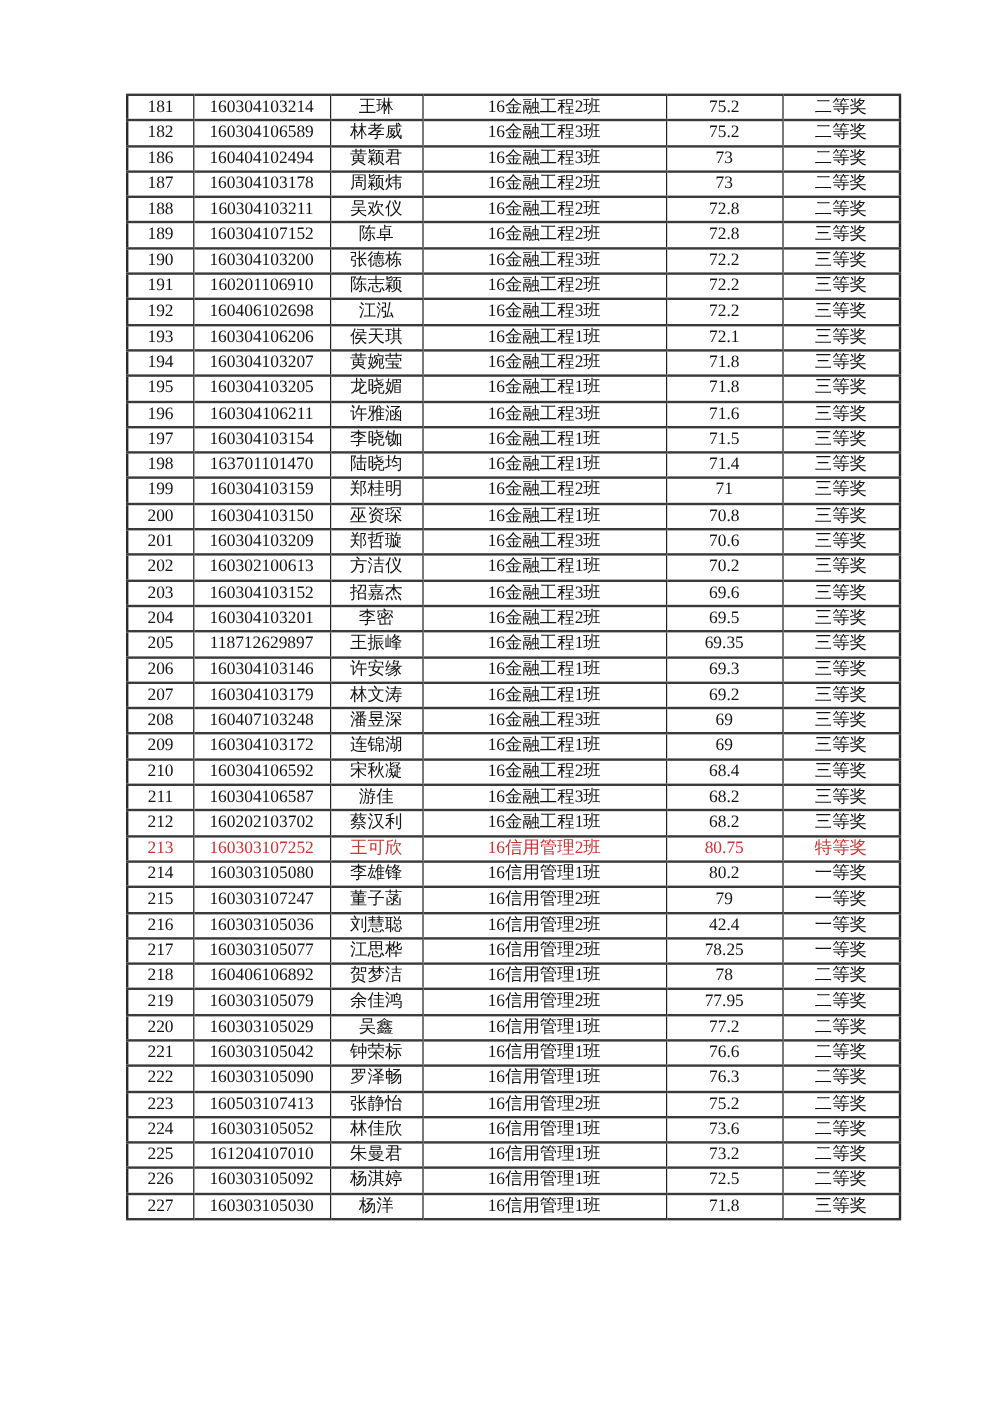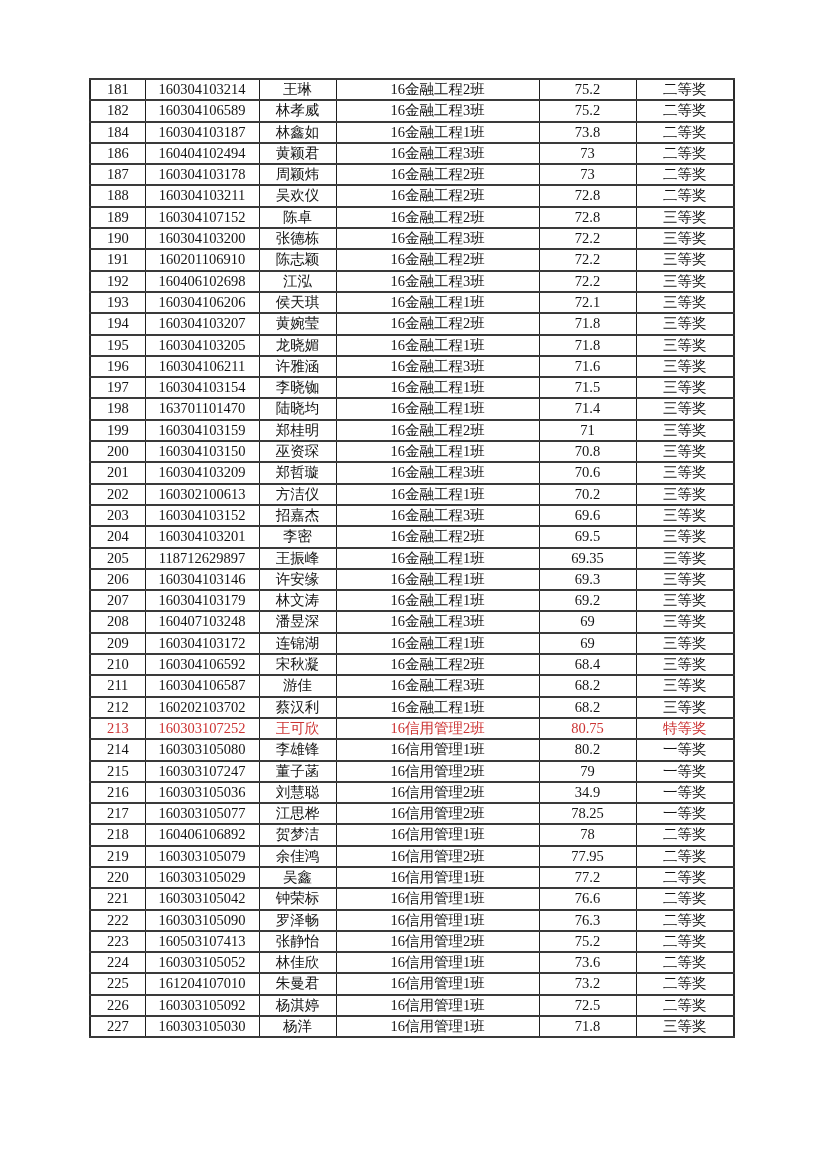--- a/index.html
+++ b/index.html
@@ -5,21 +5,21 @@
   html,body { margin:0; padding:0; }
   body {
     width:827px; height:1169px;
     background:#ffffff;
     font-family:"Liberation Serif","DejaVu Serif",serif;
     position:relative;
     overflow:hidden;
   }
   .page { position:absolute; left:0; top:0; width:827px; height:1169px; background:#ffffff; }
   table.score-table {
-    position:absolute; left:89px; top:78px;
+    position:absolute; left:105px; top:78px;
     width:644px;
     border-collapse:collapse;
     table-layout:fixed;
     font-size:14.5px;
     color:#141414;
   }
   table.score-table td {
     border-left:1px solid #1f1f1f;
     border-right:1px solid #1f1f1f;
     border-top:2px solid #3a3a3a;
@@ -59,28 +59,20 @@
         </tr>
         <tr>
           <td>182</td>
           <td>160304106589</td>
           <td>林孝威</td>
           <td>16金融工程3班</td>
           <td>75.2</td>
           <td>二等奖</td>
         </tr>
         <tr>
-          <td>184</td>
-          <td>160304103187</td>
-          <td>林鑫如</td>
-          <td>16金融工程1班</td>
-          <td>73.8</td>
-          <td>二等奖</td>
-        </tr>
-        <tr>
           <td>186</td>
           <td>160404102494</td>
           <td>黄颖君</td>
           <td>16金融工程3班</td>
           <td>73</td>
           <td>二等奖</td>
         </tr>
         <tr>
           <td>187</td>
           <td>160304103178</td>
@@ -311,21 +303,21 @@
           <td>董子菡</td>
           <td>16信用管理2班</td>
           <td>79</td>
           <td>一等奖</td>
         </tr>
         <tr>
           <td>216</td>
           <td>160303105036</td>
           <td>刘慧聪</td>
           <td>16信用管理2班</td>
-          <td>34.9</td>
+          <td>42.4</td>
           <td>一等奖</td>
         </tr>
         <tr>
           <td>217</td>
           <td>160303105077</td>
           <td>江思桦</td>
           <td>16信用管理2班</td>
           <td>78.25</td>
           <td>一等奖</td>
         </tr>

